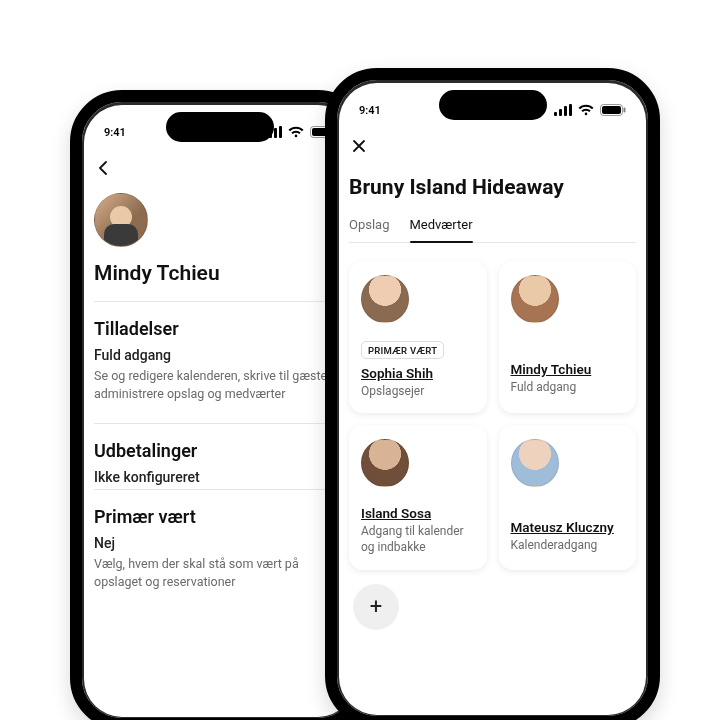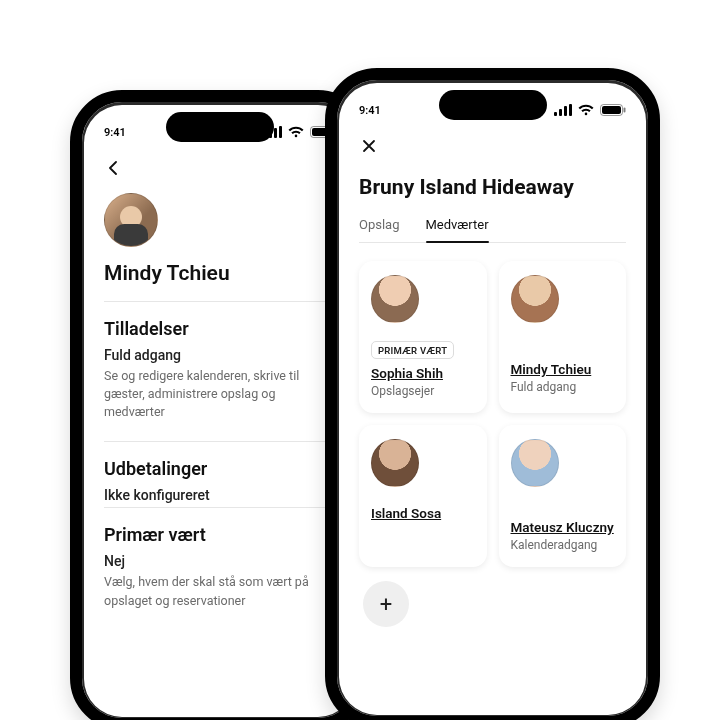--- a/index.html
+++ b/index.html
@@ -24,21 +24,21 @@
     position: absolute; top: 10px; left: 50%; transform: translateX(-50%);
     width: 108px; height: 30px; background: #000; border-radius: 18px; z-index: 3;
   }
   .status-bar {
     display: flex; justify-content: space-between; align-items: center;
     padding: 16px 22px 0; height: 44px; font-size: 11px; font-weight: 600;
   }
   .status-right { display: flex; align-items: center; gap: 6px; }
   .signal, .wifi, .battery { display: inline-block; }
   .signal svg, .wifi svg, .battery svg { display: block; }
-  .screen { padding: 6px 22px 0; color: #111; }
+  .screen { padding: 6px 12px 0; color: #111; }
   .back-btn { width: 20px; height: 20px; display: inline-flex; align-items: center; justify-content: center; margin-top: 6px; }
   .avatar-lg {
     width: 54px; height: 54px; border-radius: 50%;
     background: linear-gradient(135deg,#d9b08c 0%, #8c6b50 60%);
     border: 1px solid rgba(0,0,0,.1);
     display: flex; align-items: center; justify-content: center;
     position: relative; overflow: hidden;
   }
   .avatar-lg::before { 
     content: ""; position: absolute; width: 22px; height: 22px; background: #e9c9a8; border-radius: 50%; top: 12px;
@@ -47,21 +47,21 @@
     content: ""; position: absolute; width: 34px; height: 22px; background: #3a3a3a; border-radius: 10px 10px 0 0; top: 30px;
   }
   .profile-name { font-size: 21px; font-weight: 600; margin: 14px 0 16px; }
   .hr { height: 1px; background: #e6e6e6; margin: 4px 0 16px; }
   .section-title { font-size: 18px; font-weight: 600; margin-bottom: 8px; }
   .section-sub { font-size: 14px; font-weight: 500; color: #222; margin-bottom: 4px; }
   .section-desc { font-size: 12.5px; line-height: 1.45; color: #6b6b6b; margin-bottom: 20px; }
   
   .close-btn { width: 20px; height: 20px; display: inline-flex; align-items: center; justify-content: center; margin-top: 6px; }
   .listing-title { font-size: 21px; font-weight: 700; margin: 18px 0 18px; }
-  .tabs { display: flex; gap: 14px; border-bottom: 1px solid #e6e6e6; font-size: 13px; }
+  .tabs { display: flex; gap: 8px; border-bottom: 1px solid #e6e6e6; font-size: 13px; }
   .tab { padding: 0 0 10px; color: #6b6b6b; position: relative; }
   .tab.active { color: #111; margin-left: 12px; }
   .tab.active::after {
     content: ""; position: absolute; left: 0; right: 0; bottom: -1px; height: 2px; background: #111; border-radius: 1px;
   }
   .cards { display: grid; grid-template-columns: 1fr 1fr; gap: 12px; margin-top: 18px; }
   .card {
     background: #fff; border-radius: 14px; padding: 14px 12px 14px;
     box-shadow: 0 2px 6px rgba(0,0,0,.08);
     display: flex; flex-direction: column; align-items: flex-start;
@@ -204,20 +204,21 @@
       </div>
       <div class="card">
         <div class="avatar-sm av-b"></div>
         <div style="height:20px"></div>
         <div class="card-name">Mindy Tchieu</div>
         <div class="card-role">Fuld adgang</div>
       </div>
       <div class="card">
         <div class="avatar-sm av-c"></div>
         <div class="card-name">Island Sosa</div>
+        <div class="card-role">Adgang til kalender og indbakke</div>
       </div>
       <div class="card">
         <div class="avatar-sm av-d"></div>
         <div style="height:14px"></div>
         <div class="card-name">Mateusz Kluczny</div>
         <div class="card-role">Kalenderadgang</div>
       </div>
     </div>
 
     <div class="add-circle" style="margin-top:14px">

